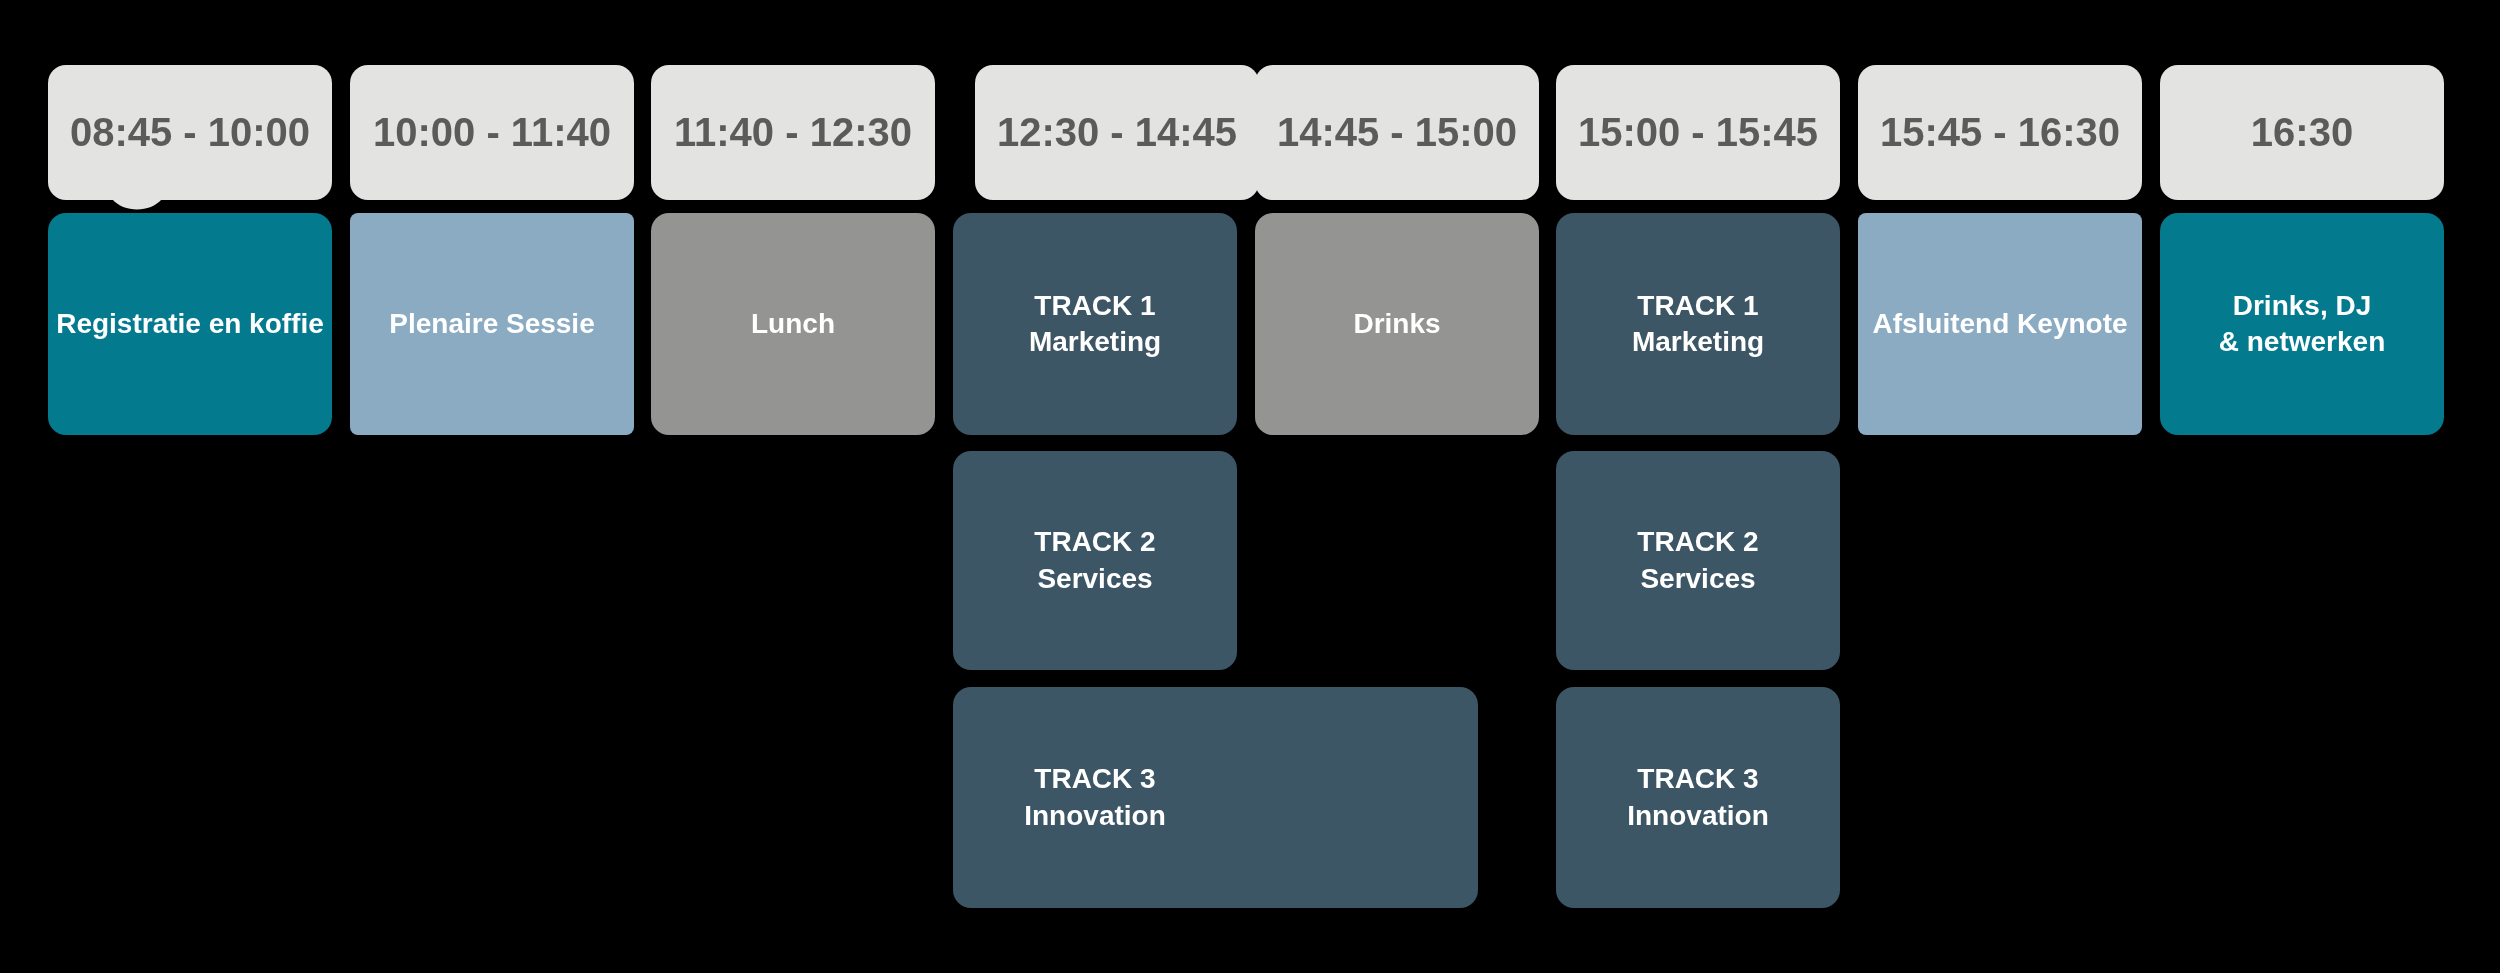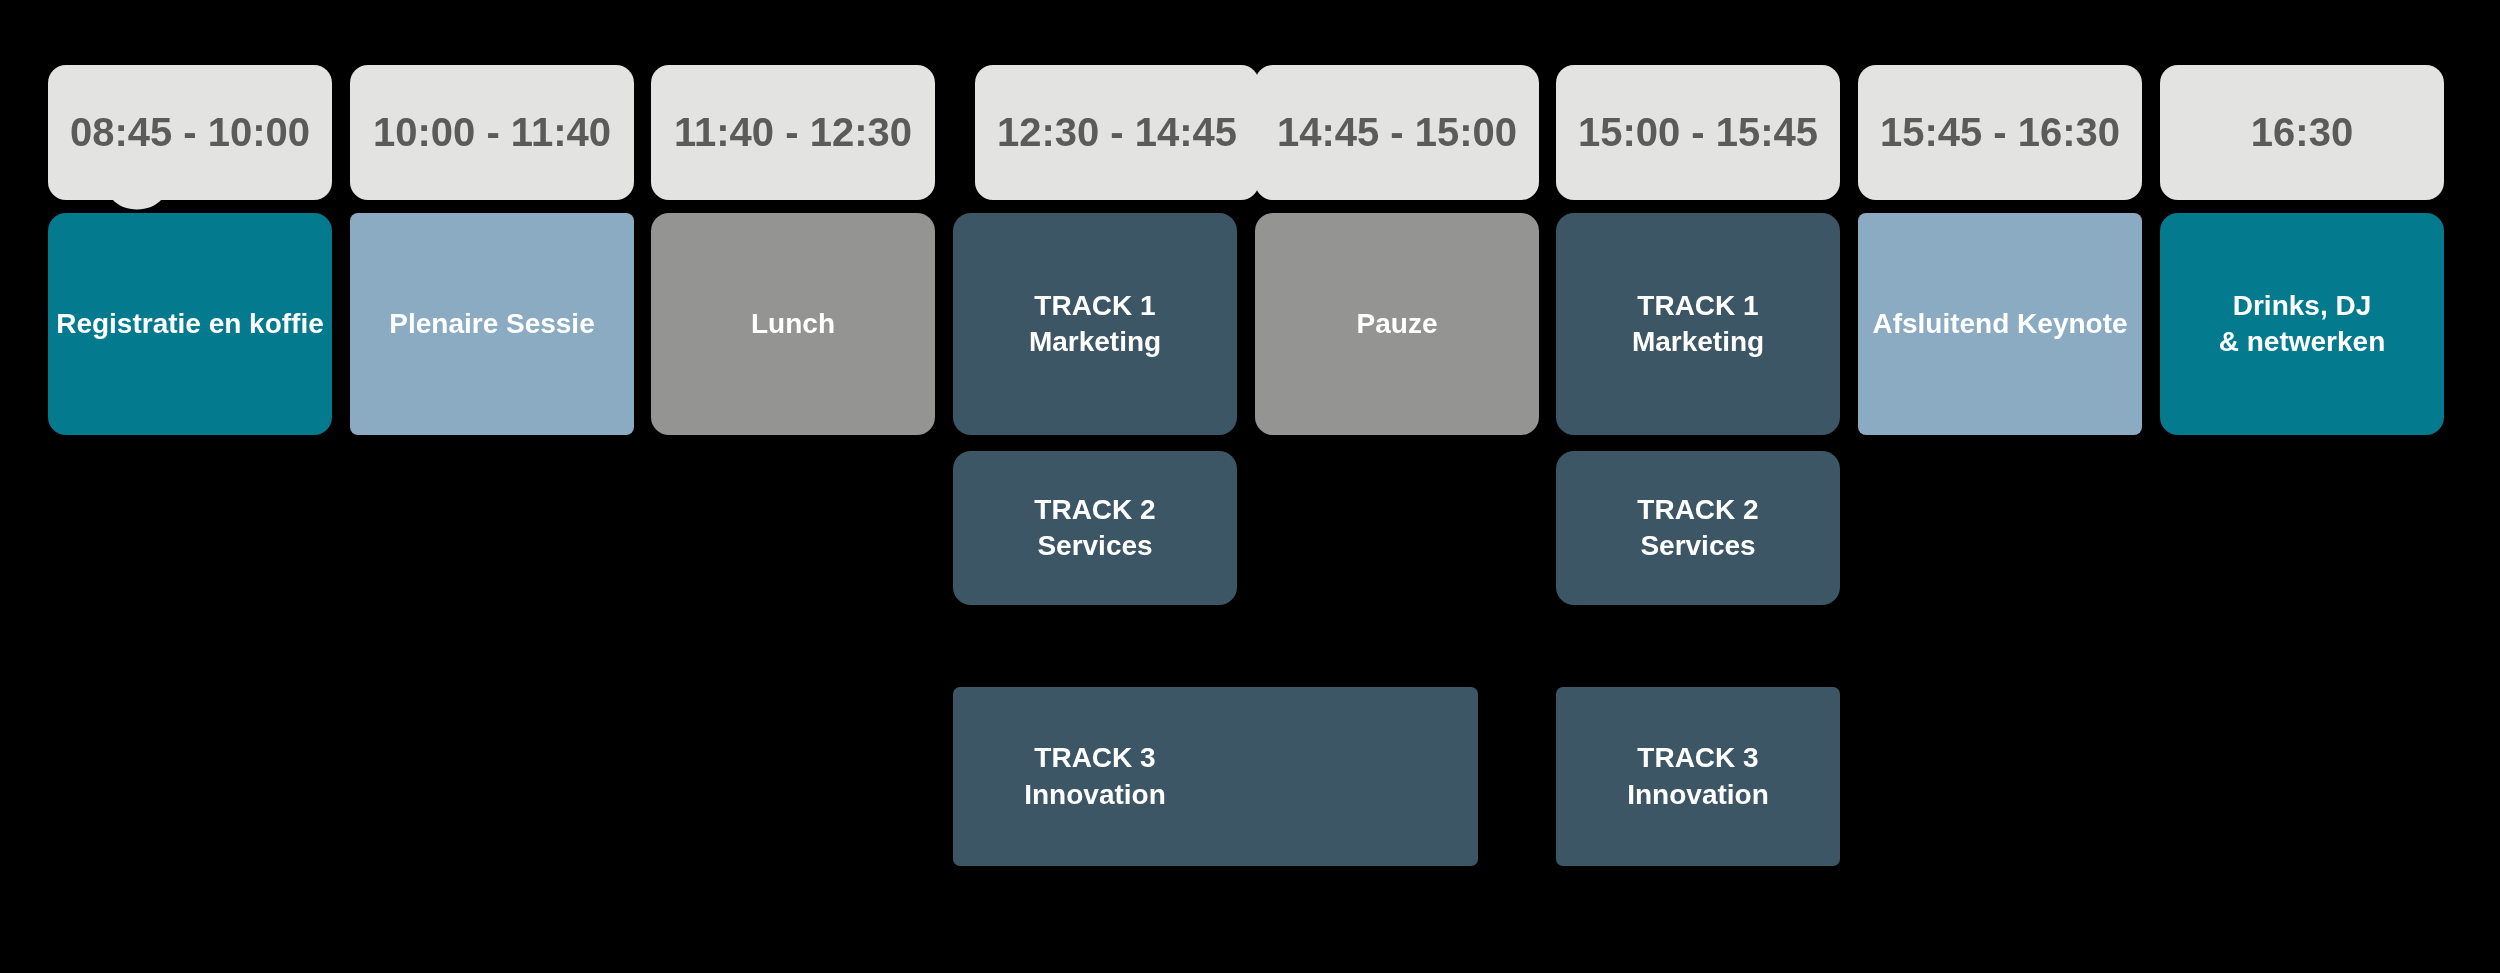--- a/index.html
+++ b/index.html
@@ -45,22 +45,22 @@
     display: flex;
     align-items: center;
     justify-content: center;
     color: var(--session-text);
     font-size: 28px;
     font-weight: bold;
     text-align: center;
     line-height: 1.3;
   }
   .row1 { top: 213px; height: 222px; }
-  .row2 { top: 451px; height: 154px; }
-  .row3 { top: 687px; height: 179px; border-radius: 7px; }
+  .row2 { top: 451px; height: 219px; }
+  .row3 { top: 687px; height: 221px; }
   .wide { width: 525px; justify-content: flex-start; }
   .wide .lines { width: 284px; }
   .lines span { display: block; }
   .teal      { background: var(--teal); }
   .lightblue { background: var(--lightblue); border-radius: 8px; }
   .gray      { background: var(--gray); }
   .slate     { background: var(--slate); }
 </style>
 </head>
 <body style="background: rgb(0, 0, 0);">
@@ -111,21 +111,21 @@
     </div>
   </div>
   <div class="session row1 slate" style="left:953px">
     <div class="lines">
       <span>TRACK 1</span>
       <span>Marketing</span>
     </div>
   </div>
   <div class="session row1 gray" style="left:1255px">
     <div class="lines">
-      <span>Pauze</span>
+      <span>Drinks</span>
     </div>
   </div>
   <div class="session row1 slate" style="left:1556px">
     <div class="lines">
       <span>TRACK 1</span>
       <span>Marketing</span>
     </div>
   </div>
   <div class="session row1 lightblue" style="left:1858px">
     <div class="lines">

